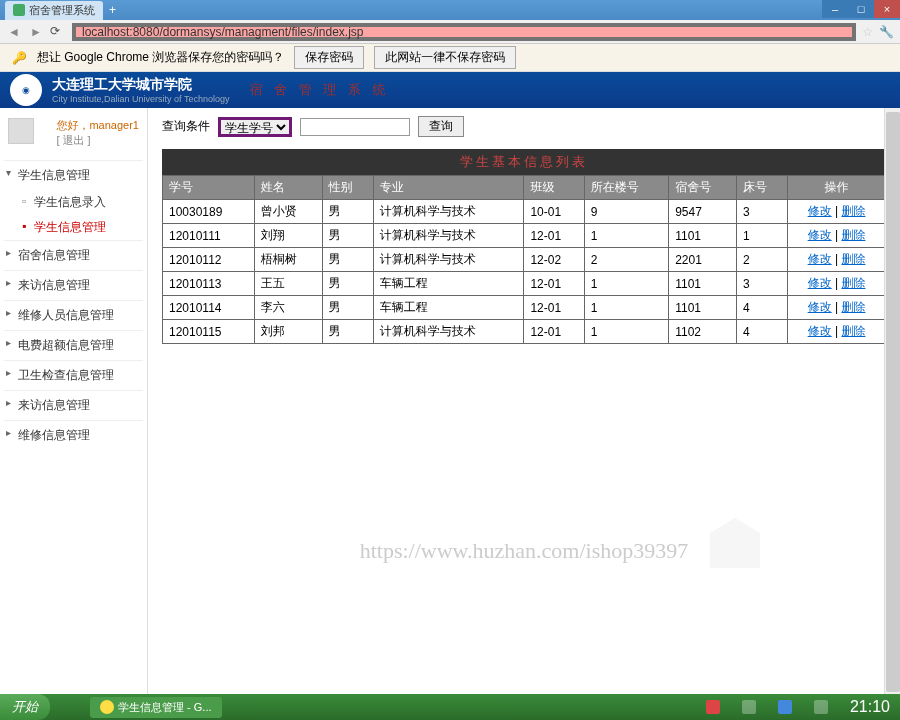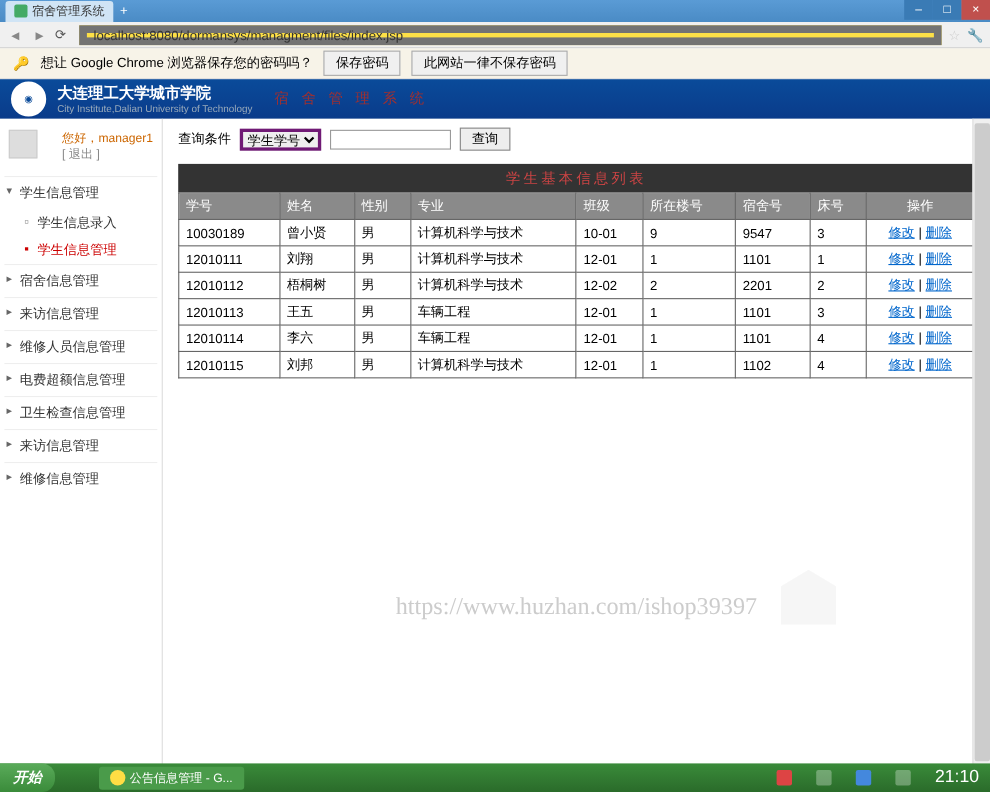--- a/index.html
+++ b/index.html
@@ -10,21 +10,21 @@
   .tab { background: #d0e4f5; color: #333; padding: 2px 8px; border-radius: 3px 3px 0 0; display: flex; align-items: center; gap: 4px; font-size: 11px; }
   .tab-icon { width: 12px; height: 12px; background: #4a6; border-radius: 2px; }
   .tab-plus { margin-left: 6px; color: #fff; cursor: pointer; }
   .win-controls { position: absolute; right: 0; top: 0; display: flex; }
   .win-btn { width: 26px; height: 18px; background: #3a7bb5; text-align: center; line-height: 18px; cursor: pointer; font-size: 11px; }
   .win-btn:last-child { background: #c0504d; }
   
   .browser-toolbar { height: 24px; background: #f0f0f0; border-bottom: 1px solid #ccc; display: flex; align-items: center; padding: 0 6px; gap: 6px; }
   .nav-arrow { width: 16px; height: 16px; color: #888; cursor: pointer; display: flex; align-items: center; justify-content: center; }
   .reload { width: 16px; height: 16px; color: #555; cursor: pointer; }
-  .addr-bar { flex: 1; height: 18px; border: 7px solid #737373; background: #fde047; padding: 0 6px; display: flex; align-items: center; color: #333; }
+  .addr-bar { flex: 1; height: 18px; border: 4px solid #737373; background: #fca5a5; padding: 0 6px; display: flex; align-items: center; color: #333; }
   .star { color: #ccc; }
   
   .save-bar { height: 28px; background: #f7f3e8; border-bottom: 1px solid #ddd; display: flex; align-items: center; padding: 0 12px; gap: 10px; }
   .save-btn { padding: 2px 10px; border: 1px solid #aaa; background: #f0f0f0; cursor: pointer; font-size: 12px; }
   
   
   .app-header { height: 36px; background: linear-gradient(#0a4b9a, #0a3b8a); display: flex; align-items: center; padding: 0 10px; gap: 10px; }
   .logo-circle { width: 32px; height: 32px; border-radius: 50%; background: #fff; border: 2px solid #fff; display: flex; align-items: center; justify-content: center; color: #0a4b9a; font-size: 9px; }
   .logo-text { color: #fff; font-weight: bold; font-size: 14px; }
   .logo-sub { color: #9ab; font-size: 9px; }
@@ -63,21 +63,21 @@
   .op-cell { text-align: center; }
   
   .watermark { position: absolute; left: 50%; top: 430px; transform: translateX(-50%); color: #ccc; font-size: 22px; pointer-events: none; font-family: serif; }
   .wm-icon { position: absolute; right: 140px; top: 410px; width: 50px; height: 50px; opacity: 0.08; background: #888; clip-path: polygon(50% 0, 100% 30%, 100% 100%, 0 100%, 0 30%); }
   
   .scrollbar { position: absolute; right: 0; top: 108px; width: 16px; height: 590px; background: #f0f0f0; border-left: 1px solid #ddd; }
   .scroll-thumb { width: 14px; height: 580px; background: #ccc; margin: 4px 1px; border-radius: 2px; }
   
   
   .taskbar { position: absolute; bottom: 0; left: 0; right: 0; height: 26px; background: linear-gradient(#3a8b3a, #2a6b2a); display: flex; align-items: center; }
-  .start-btn { background: linear-gradient(#5aab5a, #3a8b3a); padding: 4px 12px; color: #fff; font-weight: bold; font-style: italic; border-radius: 0 12px 12px 0; cursor: pointer; font-size: 13px; }
+  .start-btn { background: linear-gradient(#5aab5a, #3a8b3a); padding: 4px 12px; color: #fff; font-weight: normal; font-style: italic; border-radius: 0 12px 12px 0; cursor: pointer; font-size: 13px; }
   .task-item { background: #4a9b4a; margin-left: 40px; padding: 3px 10px; color: #fff; font-size: 11px; border-radius: 3px; cursor: pointer; display: flex; align-items: center; gap: 4px; }
   .task-icon { width: 14px; height: 14px; background: #fd4; border-radius: 50%; }
   .tray { margin-left: auto; display: flex; align-items: center; gap: 22px; padding-right: 10px; color: #fff; font-size: 16px; }
   .tray-icon { width: 14px; height: 14px; background: rgba(255,255,255,0.3); border-radius: 2px; }
   .tray-icon.red { background: #d44; }
   .tray-icon.blue { background: #48d; }
 </style>
 </head>
 <body>
 
@@ -246,21 +246,21 @@
 </div>
 
 <div class="scrollbar">
   <div class="scroll-thumb"></div>
 </div>
 
 <div class="taskbar">
   <div class="start-btn">开始</div>
   <div class="task-item">
     <span class="task-icon"></span>
-    <span>公告信息管理 - G...</span>
+    <span>学生信息管理 - G...</span>
   </div>
   <div class="tray">
     <span class="tray-icon red"></span>
     <span class="tray-icon"></span>
     <span class="tray-icon blue"></span>
     <span class="tray-icon"></span>
     <span>21:10</span>
   </div>
 </div>
 

